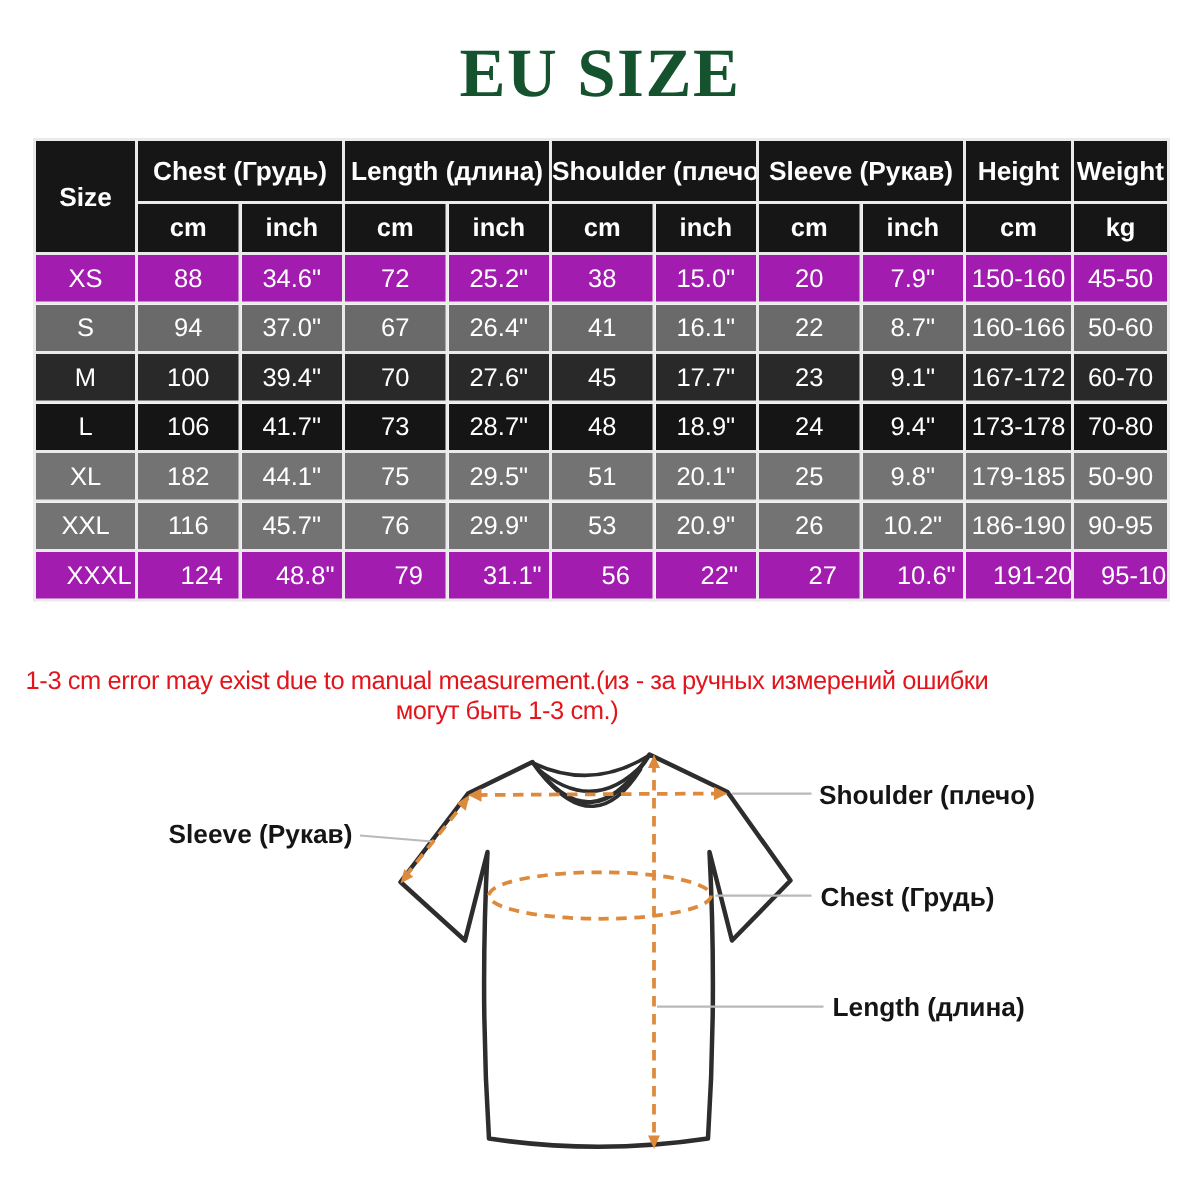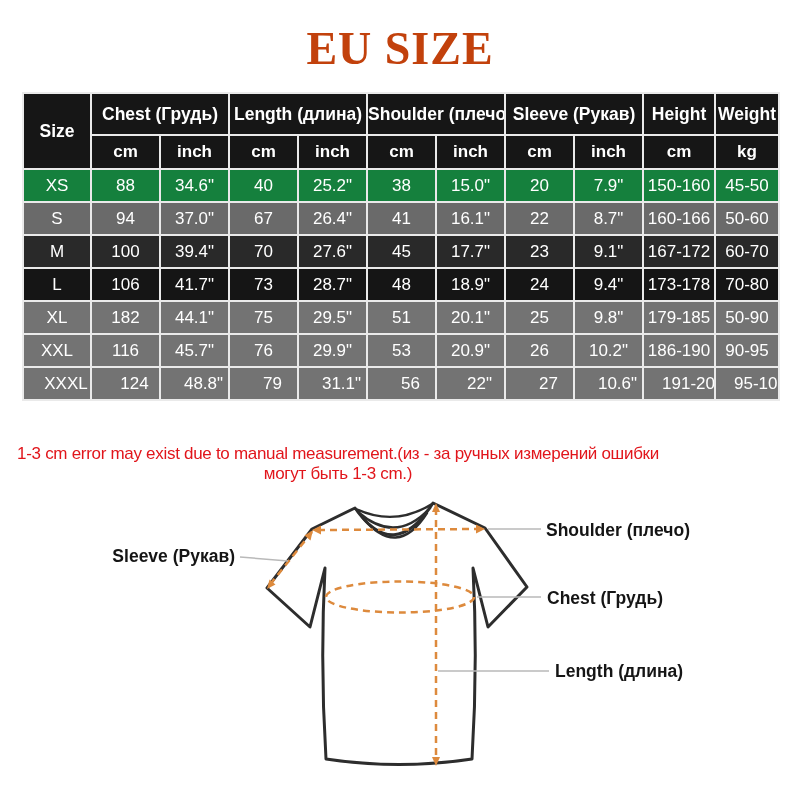--- a/index.html
+++ b/index.html
@@ -3,40 +3,40 @@
 <meta charset="utf-8">
 <style>
   html,body{margin:0;padding:0;}
   body{
     width:800px;height:800px;background:#ffffff;position:relative;overflow:hidden;
     font-family:"Liberation Sans",sans-serif;
   }
   .title{
     position:absolute;top:22px;left:0;width:800px;text-align:center;
     font-family:"Liberation Serif",serif;font-size:46px;font-weight:600;
-    color:#c2410c;letter-spacing:1px;
+    color:#14532d;letter-spacing:1px;
   }
   table.size-table{
     position:absolute;left:22px;top:92px;width:756px;
     border-collapse:collapse;table-layout:fixed;
     text-align:center;color:#ffffff;font-size:17px;
   }
   .size-table th,.size-table td{border:2px solid #eaeaea;padding:0;overflow:hidden;white-space:nowrap;}
   .size-table thead th{background:#161616;}
   .size-table tr.h1 th{height:40px;font-weight:bold;font-size:17.5px;}
   .size-table tr.h2 th{height:32px;font-weight:bold;font-size:17px;}
   .size-table th.size-h{font-size:18px;font-weight:bold;}
   .size-table tbody td{height:31px;font-weight:normal;}
-  tr.r0 td{background:#15803d;}
+  tr.r0 td{background:#a21caf;}
   tr.r1 td{background:#6a6a6a;}
   tr.r2 td{background:#292929;}
   tr.r3 td{background:#151515;}
   tr.r4 td{background:#737373;}
   tr.r5 td{background:#737373;}
-  tr.r6 td{background:#737373;padding-left:18px;}
+  tr.r6 td{background:#a21caf;padding-left:18px;}
   .note{
     position:absolute;top:444px;left:0;width:676px;text-align:center;
     font-size:17px;letter-spacing:-0.3px;color:#e1151b;
   }
   .diagram-svg{position:absolute;left:0;top:480px;}
   .dlabel{
     position:absolute;font-size:17.5px;font-weight:bold;color:#151515;line-height:22px;white-space:nowrap;
   }
   .lbl-sleeve{top:545px;right:565px;}
   .lbl-shoulder{top:519px;left:546px;}
@@ -83,21 +83,21 @@
       <th>inch</th>
       <th>cm</th>
       <th>kg</th>
     </tr>
   </thead>
   <tbody>
     <tr class="r0">
       <td>XS</td>
       <td>88</td>
       <td>34.6"</td>
-      <td>40</td>
+      <td>72</td>
       <td>25.2"</td>
       <td>38</td>
       <td>15.0"</td>
       <td>20</td>
       <td>7.9"</td>
       <td>150-160</td>
       <td>45-50</td>
     </tr>
     <tr class="r1">
       <td>S</td>

